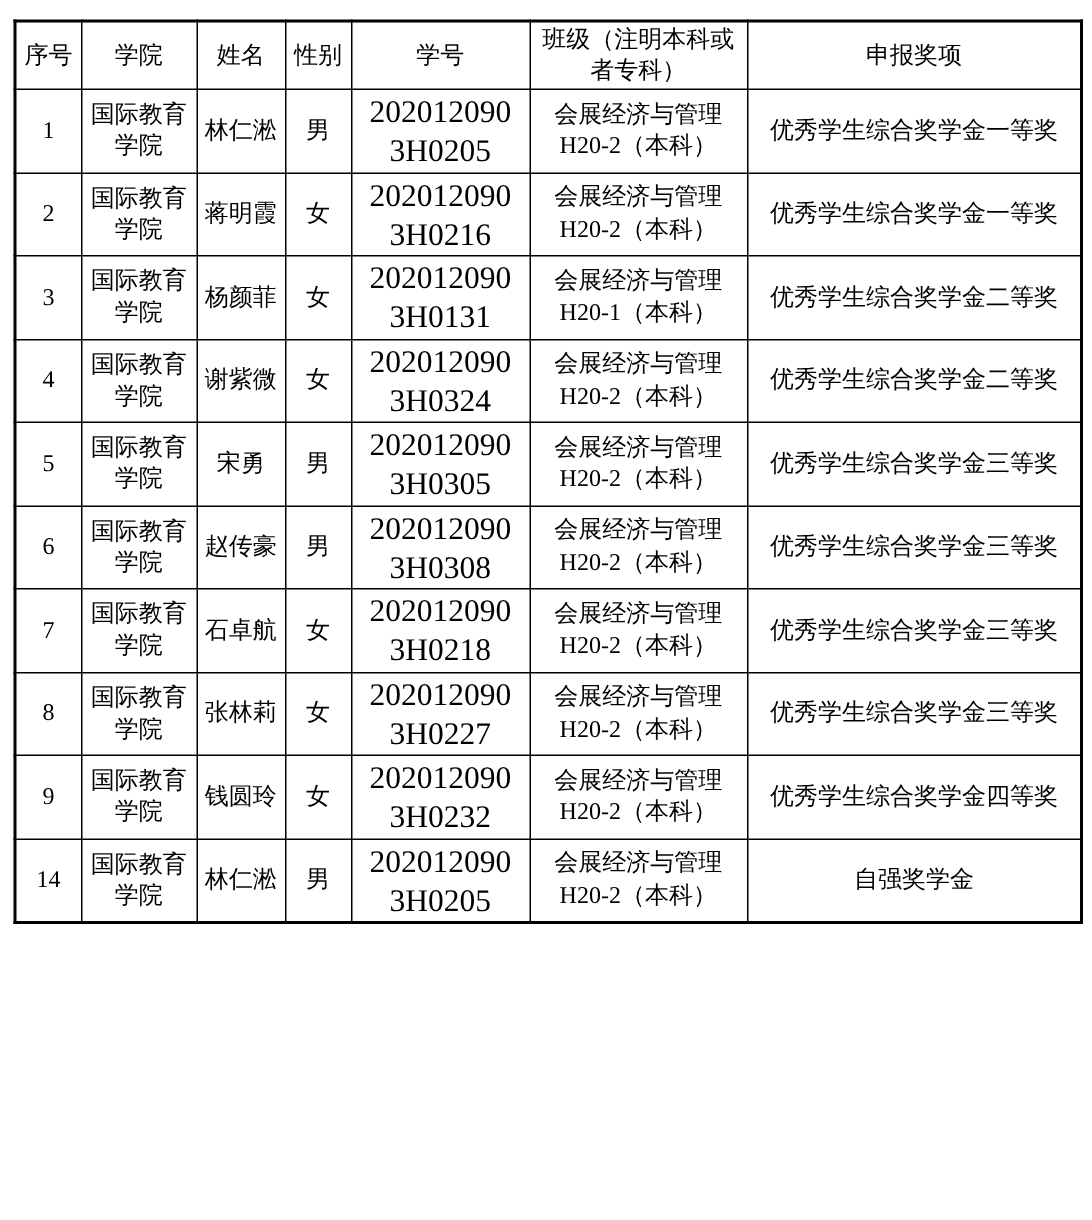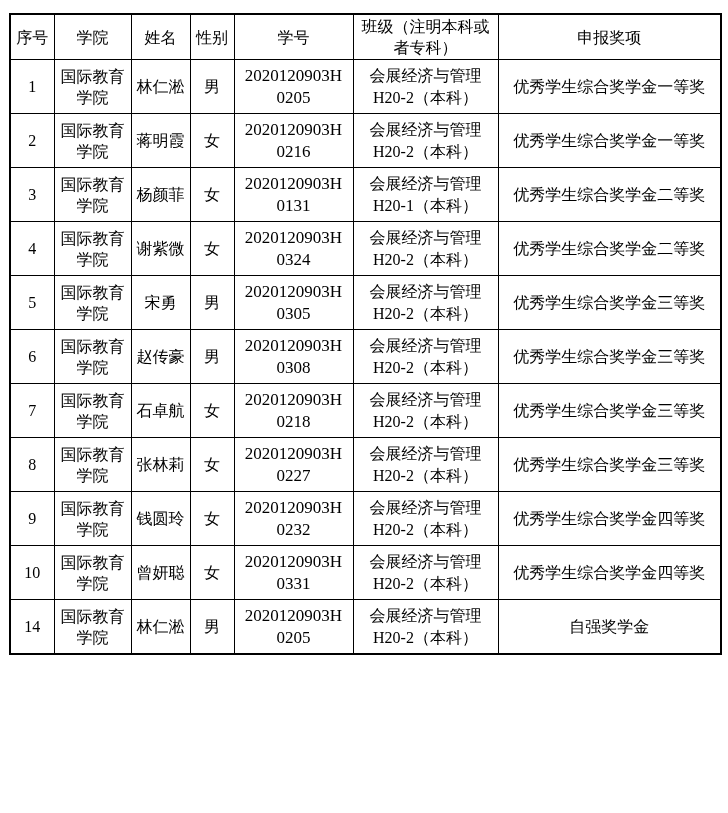--- a/index.html
+++ b/index.html
@@ -42,21 +42,21 @@
   table.awards thead th {
     height: 40px;
   }
   table.awards tbody td {
     height: 51px;
   }
   .cell-id {
     display: inline-block;
     width: 102px;
     word-break: break-all;
-    font-size: 17px;
+    font-size: 21px;
     line-height: 1.25;
   }
   .class-line {
     display: block;
     line-height: 1.35;
     text-align: center;
   }
   .num-cell {
     font-size: 16px;
   }
@@ -215,34 +215,20 @@
       <td>
         <span class="cell-id">2020120903H0232</span>
       </td>
       <td>
         <span class="class-line">会展经济与管理</span>
         <span class="class-line">H20-2（本科）</span>
       </td>
       <td>优秀学生综合奖学金四等奖</td>
     </tr>
 
-    <tr>
-      <td class="num-cell">10</td>
-      <td>国际教育学院</td>
-      <td>曾妍聪</td>
-      <td>女</td>
-      <td>
-        <span class="cell-id">2020120903H0331</span>
-      </td>
-      <td>
-        <span class="class-line">会展经济与管理</span>
-        <span class="class-line">H20-2（本科）</span>
-      </td>
-      <td>优秀学生综合奖学金四等奖</td>
-    </tr>
 
 
 
 
     <tr>
       <td class="num-cell">14</td>
       <td>国际教育学院</td>
       <td>林仁淞</td>
       <td>男</td>
       <td>

